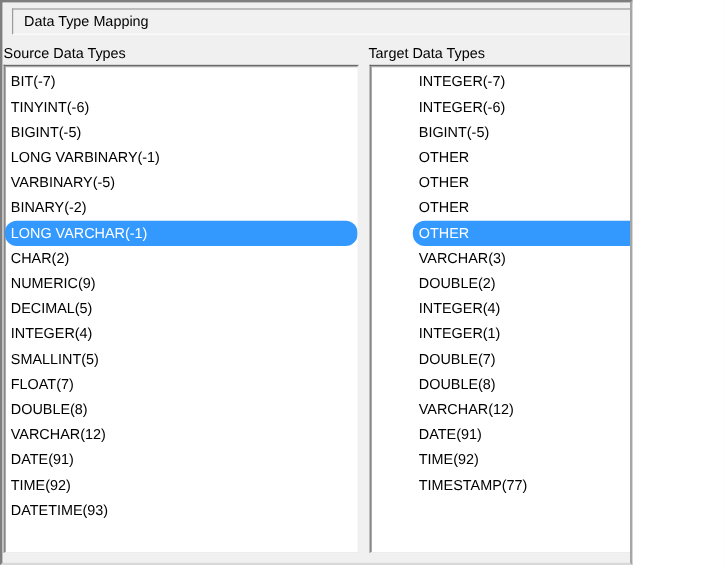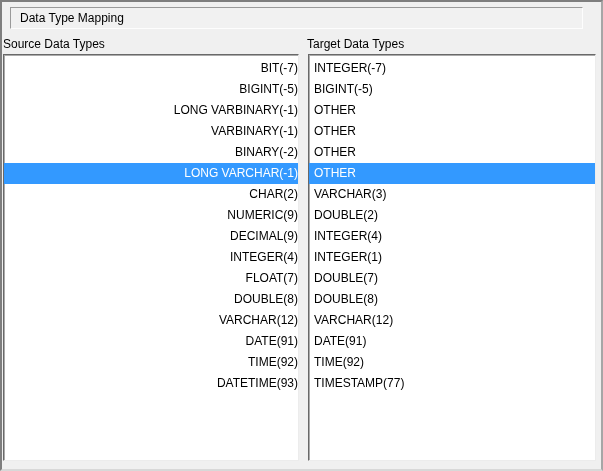--- a/index.html
+++ b/index.html
@@ -2,21 +2,21 @@
 <html style="--sel-bg: #3399ff; --sel-fg: #ffffff;"><head>
 <meta charset="utf-8">
 <style>
   html, body {
     margin: 0;
     padding: 0;
     background: #ffffff;
   }
   .window {
     position: relative;
-    width: 603px;
+    width: 527px;
     height: 471px;
     box-sizing: border-box;
     background: #f0f0f0;
     border-top: 2px solid #7e7e7e;
     border-left: 2px solid #7e7e7e;
     border-right: 2px solid #a6a6a6;
     border-bottom: 2px solid #d8d8d8;
     font-family: "Liberation Sans", sans-serif;
     font-size: 12px;
     color: #000000;
@@ -49,71 +49,75 @@
     position: absolute;
     top: 52px;
     height: 407px;
     box-sizing: border-box;
     background: #ffffff;
     border: 1px solid;
     border-color: #696969 #ececec #ececec #696969;
     box-shadow: inset 1px 1px 0 #ababab;
     overflow: hidden;
   }
-  .listbox-source { left: 1px;   width: 296px; text-align: right; }
-  .listbox-target { left: 306px; width: 288px; }
+  .listbox-source { left: 1px;   width: 296px; }
+  .listbox-target { left: 306px; width: 288px; padding-left: 35px; }
   .list-inner { padding-top: 3px; }
   .list-item {
     height: 21px;
     line-height: 21px;
     padding-left: 5px;
     white-space: nowrap;
     overflow: hidden;
     cursor: default;
   }
   .list-item.selected {
     background: var(--sel-bg, #3399ff);
     color: var(--sel-fg, #ffffff);
+    border-radius: 10px;
   }
 </style>
 </head>
 <body>
 
 <div class="window">
 
   <div class="title-field">Data Type Mapping</div>
 
   <div class="list-label label-source">Source Data Types</div>
 
   <div class="list-label label-target">Target Data Types</div>
 
   <div class="listbox listbox-source">
     <div class="list-inner">
         <div class="list-item">BIT(-7)</div>
+        <div class="list-item">TINYINT(-6)</div>
         <div class="list-item">BIGINT(-5)</div>
         <div class="list-item">LONG VARBINARY(-1)</div>
-        <div class="list-item">VARBINARY(-1)</div>
+        <div class="list-item">VARBINARY(-5)</div>
         <div class="list-item">BINARY(-2)</div>
         <div class="list-item selected">LONG VARCHAR(-1)</div>
         <div class="list-item">CHAR(2)</div>
         <div class="list-item">NUMERIC(9)</div>
-        <div class="list-item">DECIMAL(9)</div>
+        <div class="list-item">DECIMAL(5)</div>
         <div class="list-item">INTEGER(4)</div>
+        <div class="list-item">SMALLINT(5)</div>
         <div class="list-item">FLOAT(7)</div>
         <div class="list-item">DOUBLE(8)</div>
         <div class="list-item">VARCHAR(12)</div>
         <div class="list-item">DATE(91)</div>
         <div class="list-item">TIME(92)</div>
         <div class="list-item">DATETIME(93)</div>
       </div>
   </div>
 
   <div class="listbox listbox-target">
     <div class="list-inner">
         <div class="list-item">INTEGER(-7)</div>
+        <div class="list-item">INTEGER(-6)</div>
         <div class="list-item">BIGINT(-5)</div>
         <div class="list-item">OTHER</div>
         <div class="list-item">OTHER</div>
         <div class="list-item">OTHER</div>
         <div class="list-item selected">OTHER</div>
         <div class="list-item">VARCHAR(3)</div>
         <div class="list-item">DOUBLE(2)</div>
         <div class="list-item">INTEGER(4)</div>
         <div class="list-item">INTEGER(1)</div>
         <div class="list-item">DOUBLE(7)</div>

